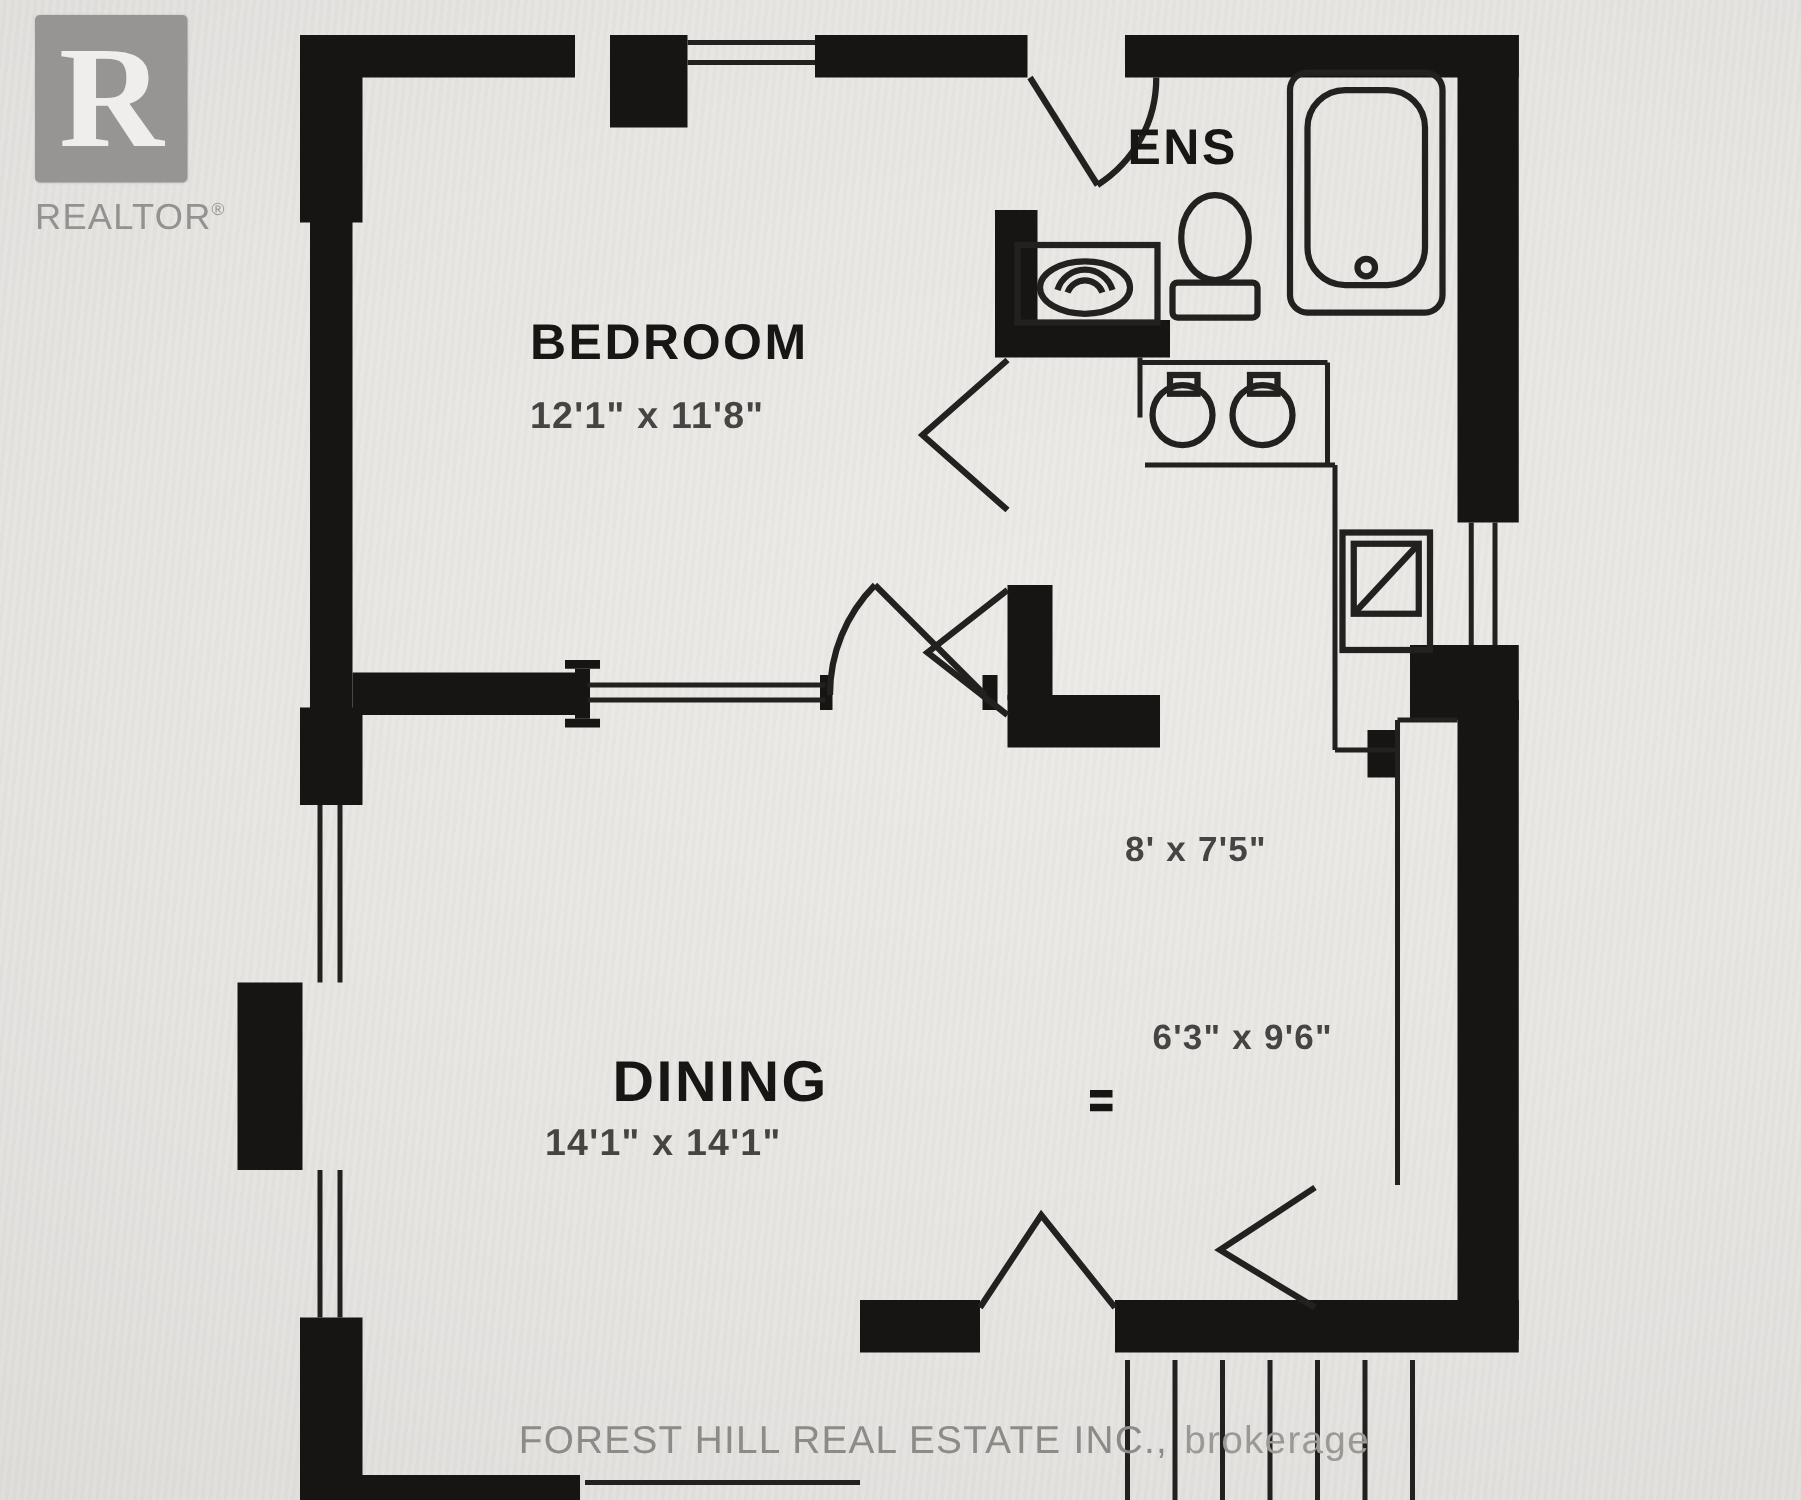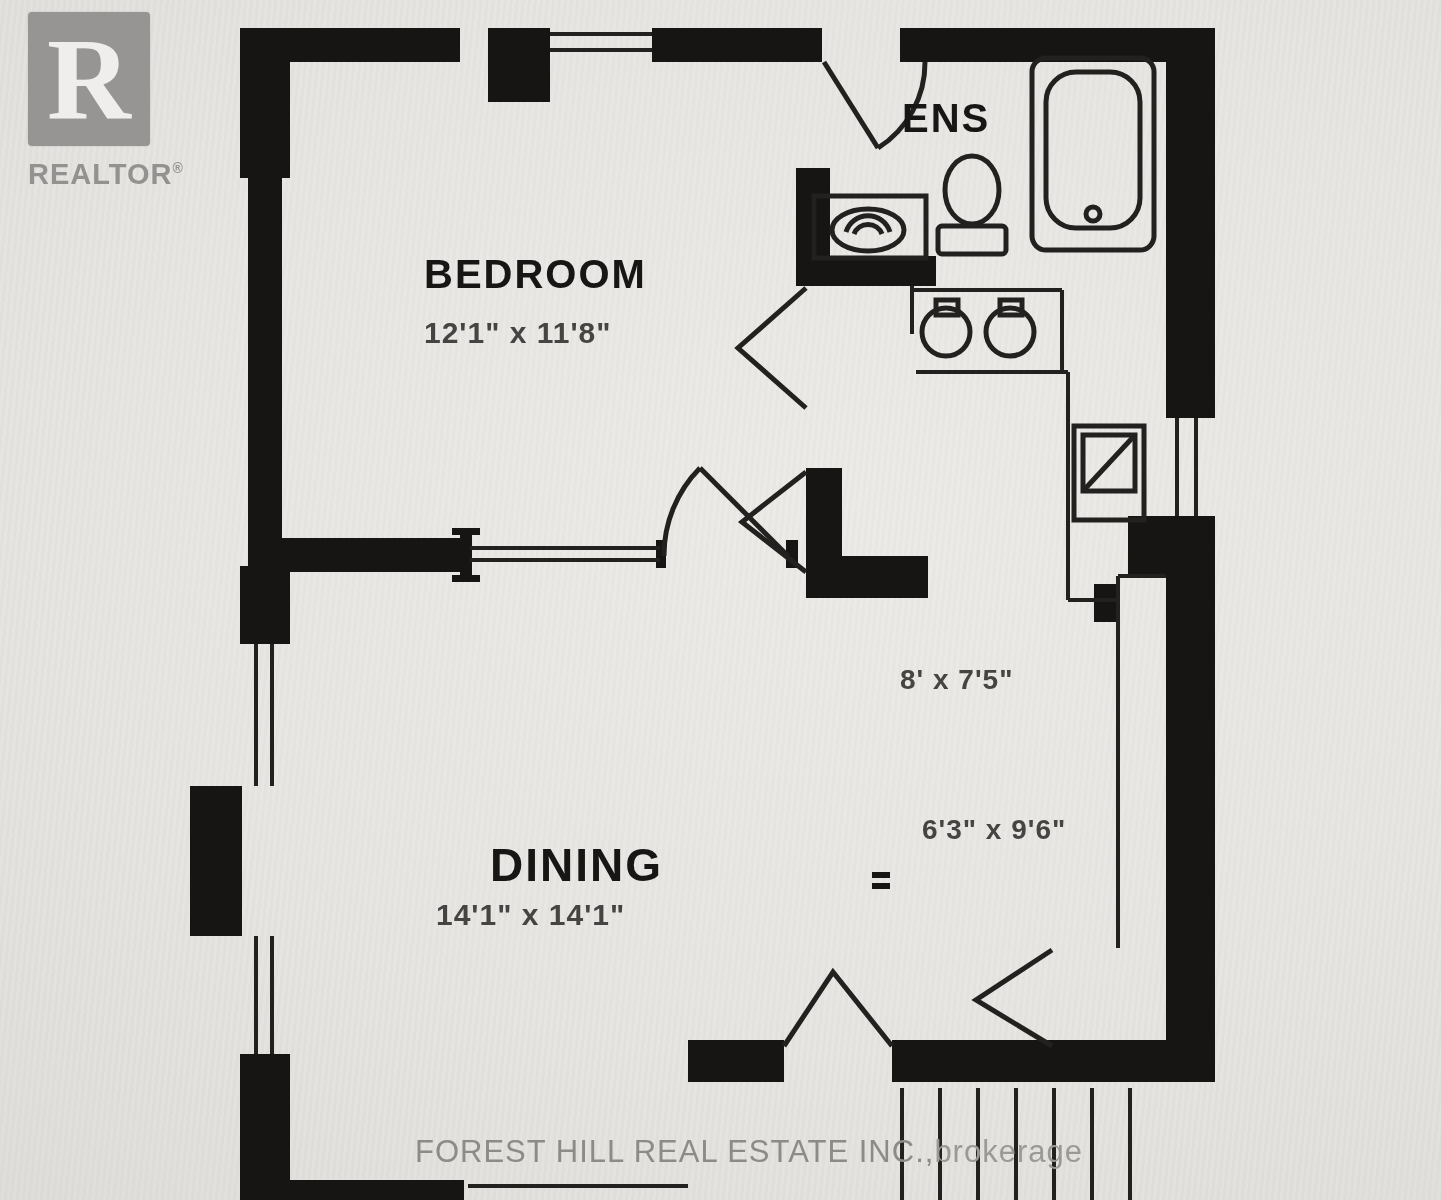--- a/index.html
+++ b/index.html
@@ -29,27 +29,27 @@
     width:122px; height:134px; background:#979593; border-radius:4px;
     display:flex; align-items:center; justify-content:center;
     box-shadow:0 0 2px rgba(0,0,0,.15);
   }
   .logo-r{
     font-family:"Liberation Serif", serif; font-weight:700;
     font-size:116px; line-height:1; color:#efeeec;
   }
   .logo-name{
     margin-top:12px; font-size:29px; color:#949290;
-    letter-spacing:1px; font-weight:700; filter:blur(.3px);
+    letter-spacing:1px; font-weight:400; filter:blur(.3px);
   }
   .logo-reg{ font-size:14px; vertical-align:super; }
 
   .watermark{
     position:absolute; left:415px; top:1134px; font-size:31px;
-    color:#8d8b88; letter-spacing:1px; display:flex; gap:0;
+    color:#8d8b88; letter-spacing:1px; display:flex; gap:13px;
     filter:blur(.35px); white-space:nowrap;
   }
   .watermark .suffix{ color:#9b9996; }
 </style>
 </head>
 <body>
 
 <div class="stage">
 
   <svg class="plan-svg" width="1441" height="1200" viewBox="0 0 1441 1200" aria-hidden="true">

